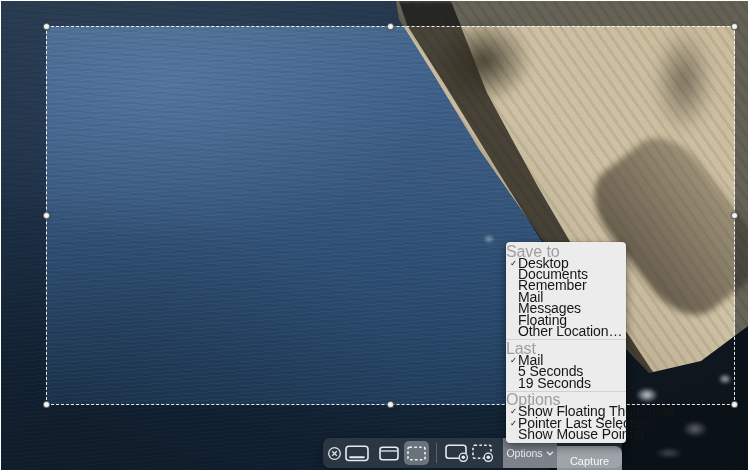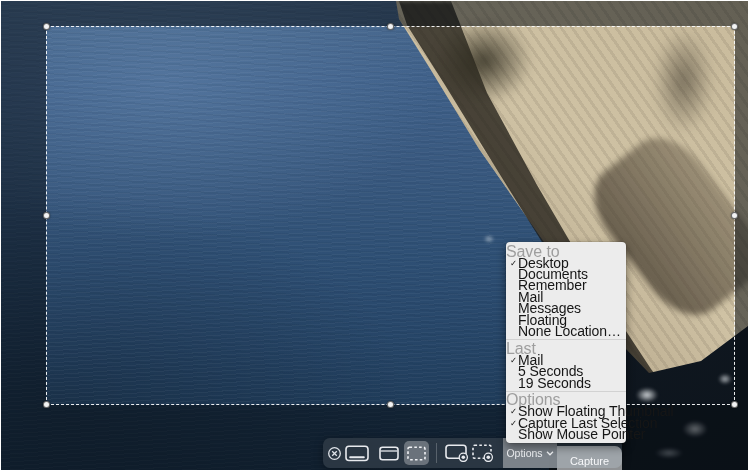--- a/index.html
+++ b/index.html
@@ -191,21 +191,21 @@
       <div class="mi">
         <span class="chk"></span>
         <span class="lbl">Messages</span>
       </div>
       <div class="mi">
         <span class="chk"></span>
         <span class="lbl">Floating</span>
       </div>
       <div class="mi">
         <span class="chk"></span>
-        <span class="lbl">None Location…</span>
+        <span class="lbl">Other Location…</span>
       </div>
 
       <div class="msep"></div>
       <div class="mh">Last</div>
 
       <div class="mi">
         <span class="chk">✓</span>
         <span class="lbl">Mail</span>
       </div>
       <div class="mi">
@@ -219,21 +219,21 @@
 
       <div class="msep"></div>
       <div class="mh">Options</div>
 
       <div class="mi">
         <span class="chk">✓</span>
         <span class="lbl">Show Floating Thumbnail</span>
       </div>
       <div class="mi">
         <span class="chk">✓</span>
-        <span class="lbl">Capture Last Selection</span>
+        <span class="lbl">Pointer Last Selection</span>
       </div>
       <div class="mi">
         <span class="chk"></span>
         <span class="lbl">Show Mouse Pointer</span>
       </div>
     </div>
 
   </div>
 </div>
 

